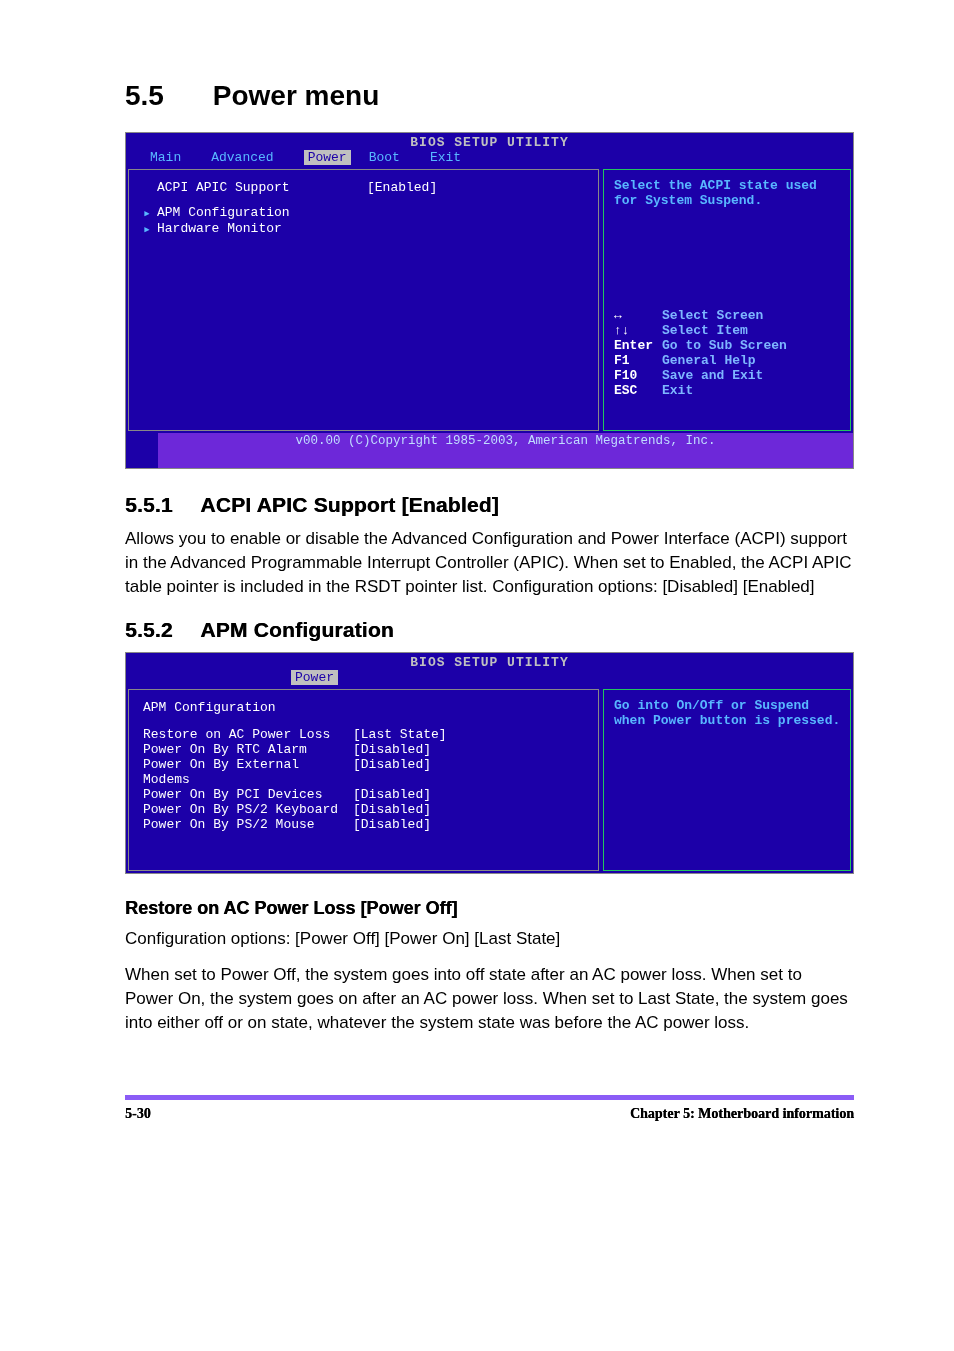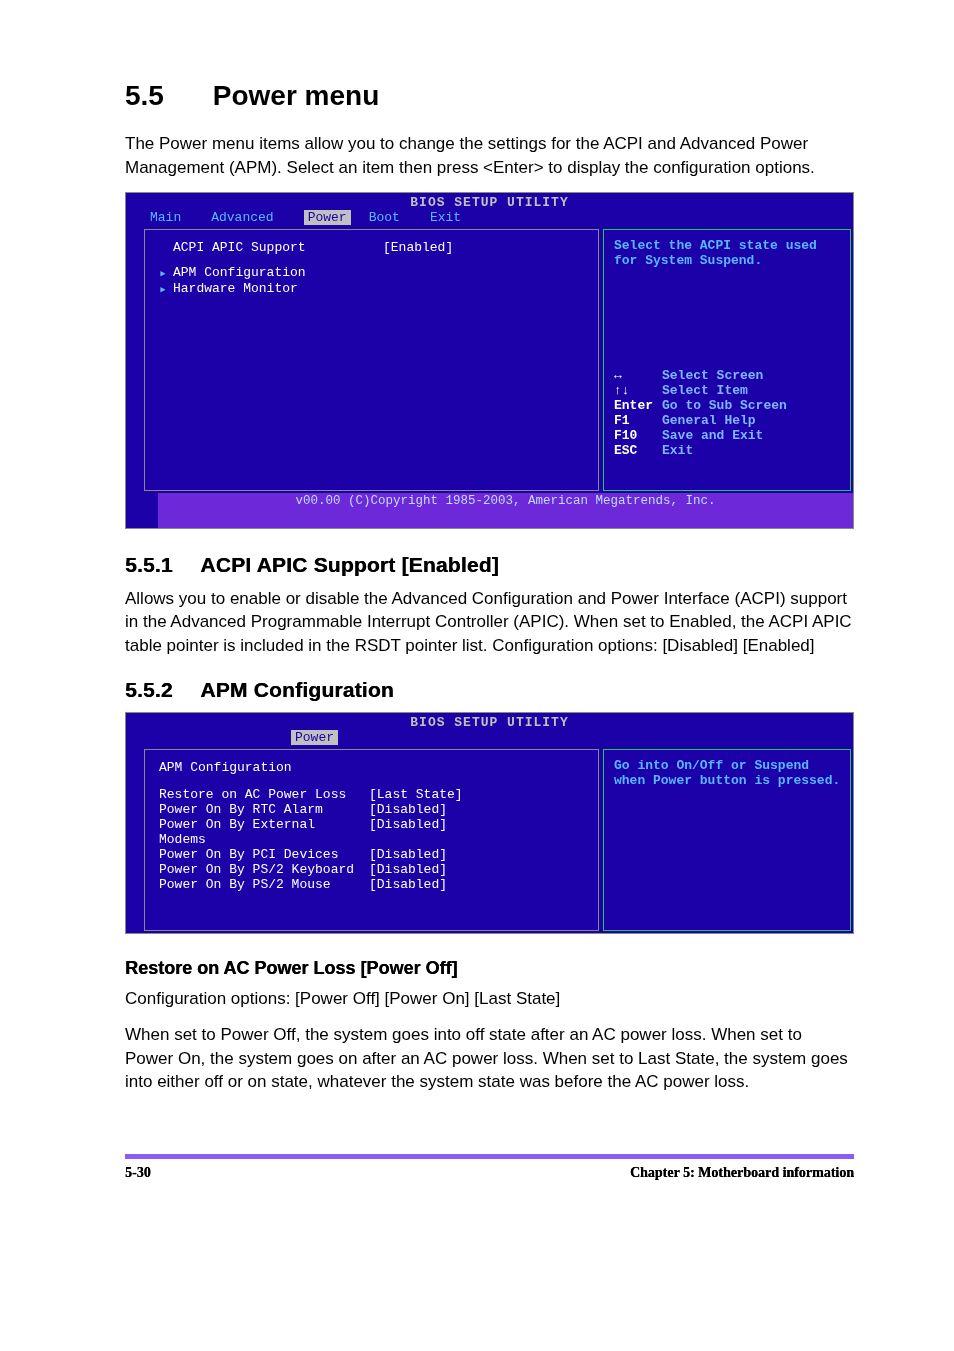--- a/index.html
+++ b/index.html
@@ -51,21 +51,20 @@
   }
   .bios-menu .active {
     background: #c0c0c0;
     color: #1c00a8;
     padding: 0 4px;
     margin-right: 18px;
   }
   .bios-body {
     display: flex;
     background: #1c00a8;
-    padding-left: 16px;
   }
   .bios-left {
     flex: 1;
     border: 1px solid #888;
     margin: 2px;
     padding: 10px 10px 10px 14px;
     min-height: 0;
     color: #fff;
   }
   .bios-left.tall { min-height: 240px; }
@@ -125,21 +124,20 @@
 </head>
 <body>
 
 <div class="page">
 
   <h1 class="section-title">
     <span class="section-num">5.5</span>
     <span>Power menu</span>
   </h1>
 
-  <p class="body-text">The Power menu items allow you to change the settings for the ACPI and Advanced Power Management (APM). Select an item then press &lt;Enter&gt; to display the configuration options.</p>
 
   <div class="bios-box">
     <div class="bios-title">BIOS SETUP UTILITY</div>
     <div class="bios-menu">
       <span>Main</span>
       <span>Advanced</span>
       <span class="active">Power</span>
       <span>Boot</span>
       <span>Exit</span>
     </div>

